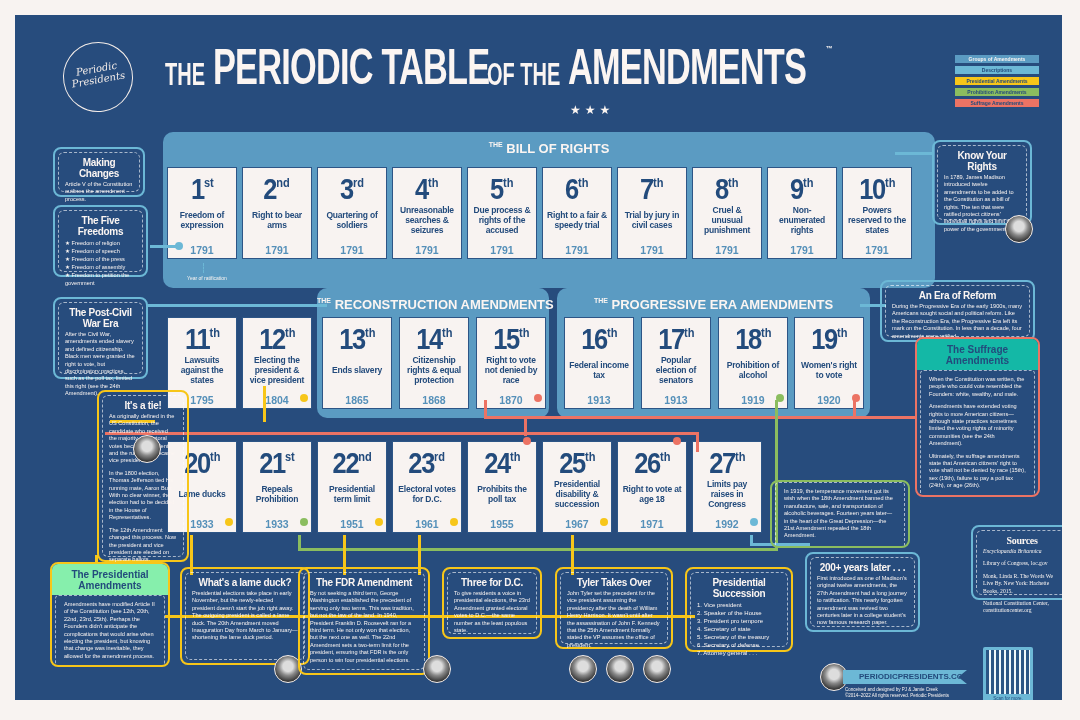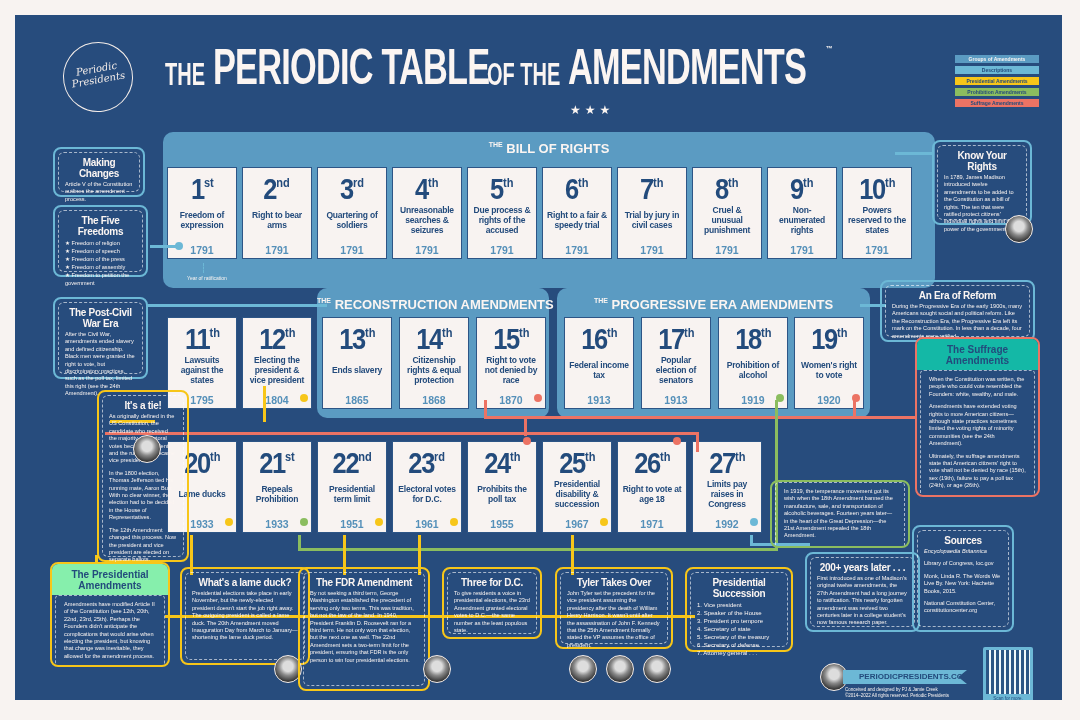--- a/index.html
+++ b/index.html
@@ -356,21 +356,21 @@
   </div>
 
   <div class="abs info bd-yellow" style="left:165px;top:552px;width:130px;height:98px;">
     <div class="inner">
         <h4>What's a lame duck?</h4>
         <p>Presidential elections take place in early November, but the newly-elected president doesn't start the job right away. The outgoing president is called a lame duck. The 20th Amendment moved Inauguration Day from March to January—shortening the lame duck period.</p>
       </div>
   </div>
   <div class="portrait" style="left:259px;top:640px;"></div>
 
-  <div class="abs info bd-yellow" style="left:283px;top:552px;width:132px;height:124px;">
+  <div class="abs info bd-yellow" style="left:283px;top:552px;width:132px;height:108px;">
     <div class="inner">
         <h4>The FDR Amendment</h4>
         <p>By not seeking a third term, George Washington established the precedent of serving only two terms. This was tradition, but not the law of the land. In 1940, President Franklin D. Roosevelt ran for a third term. He not only won that election, but the next one as well. The 22nd Amendment sets a two-term limit for the president, ensuring that FDR is the only person to win four presidential elections.</p>
       </div>
   </div>
   <div class="portrait" style="left:408px;top:640px;"></div>
 
   <div class="abs info bd-yellow" style="left:427px;top:552px;width:100px;height:72px;">
     <div class="inner">
         <h4>Three for D.C.</h4>
@@ -403,21 +403,21 @@
       </div>
   </div>
 
   <div class="abs info bd-blue" style="left:790px;top:537px;width:115px;height:80px;">
     <div class="inner">
         <h4>200+ years later . . .</h4>
         <p>First introduced as one of Madison's original twelve amendments, the 27th Amendment had a long journey to ratification. This nearly forgotten amendment was revived two centuries later in a college student's now famous research paper.</p>
       </div>
   </div>
 
-  <div class="abs info bd-blue" style="left:897px;top:510px;width:102px;height:107px;">
+  <div class="abs info bd-blue" style="left:956px;top:510px;width:102px;height:75px;font-family:Liberation Serif, serif;">
     <div class="inner">
         <h4>Sources</h4>
         <div id="sources">
           <p style="font-style: italic;">Encyclopaedia Britannica</p>
           <p>Library of Congress, loc.gov</p>
           <p>Monk, Linda R. The Words We Live By. New York: Hachette Books, 2015.</p>
           <p>National Constitution Center, constitutioncenter.org</p>
         </div>
       </div>
   </div>

